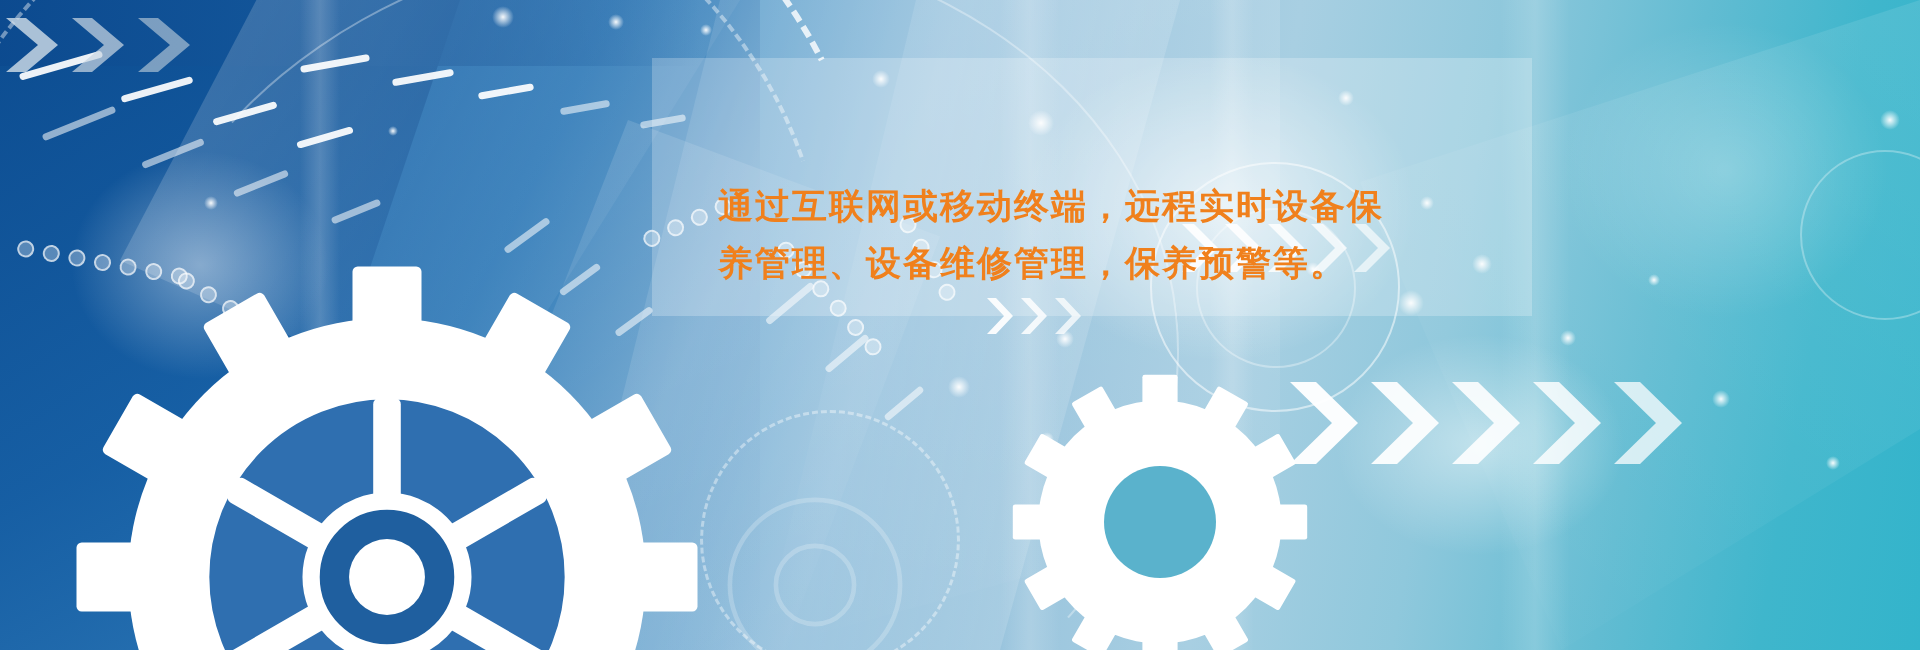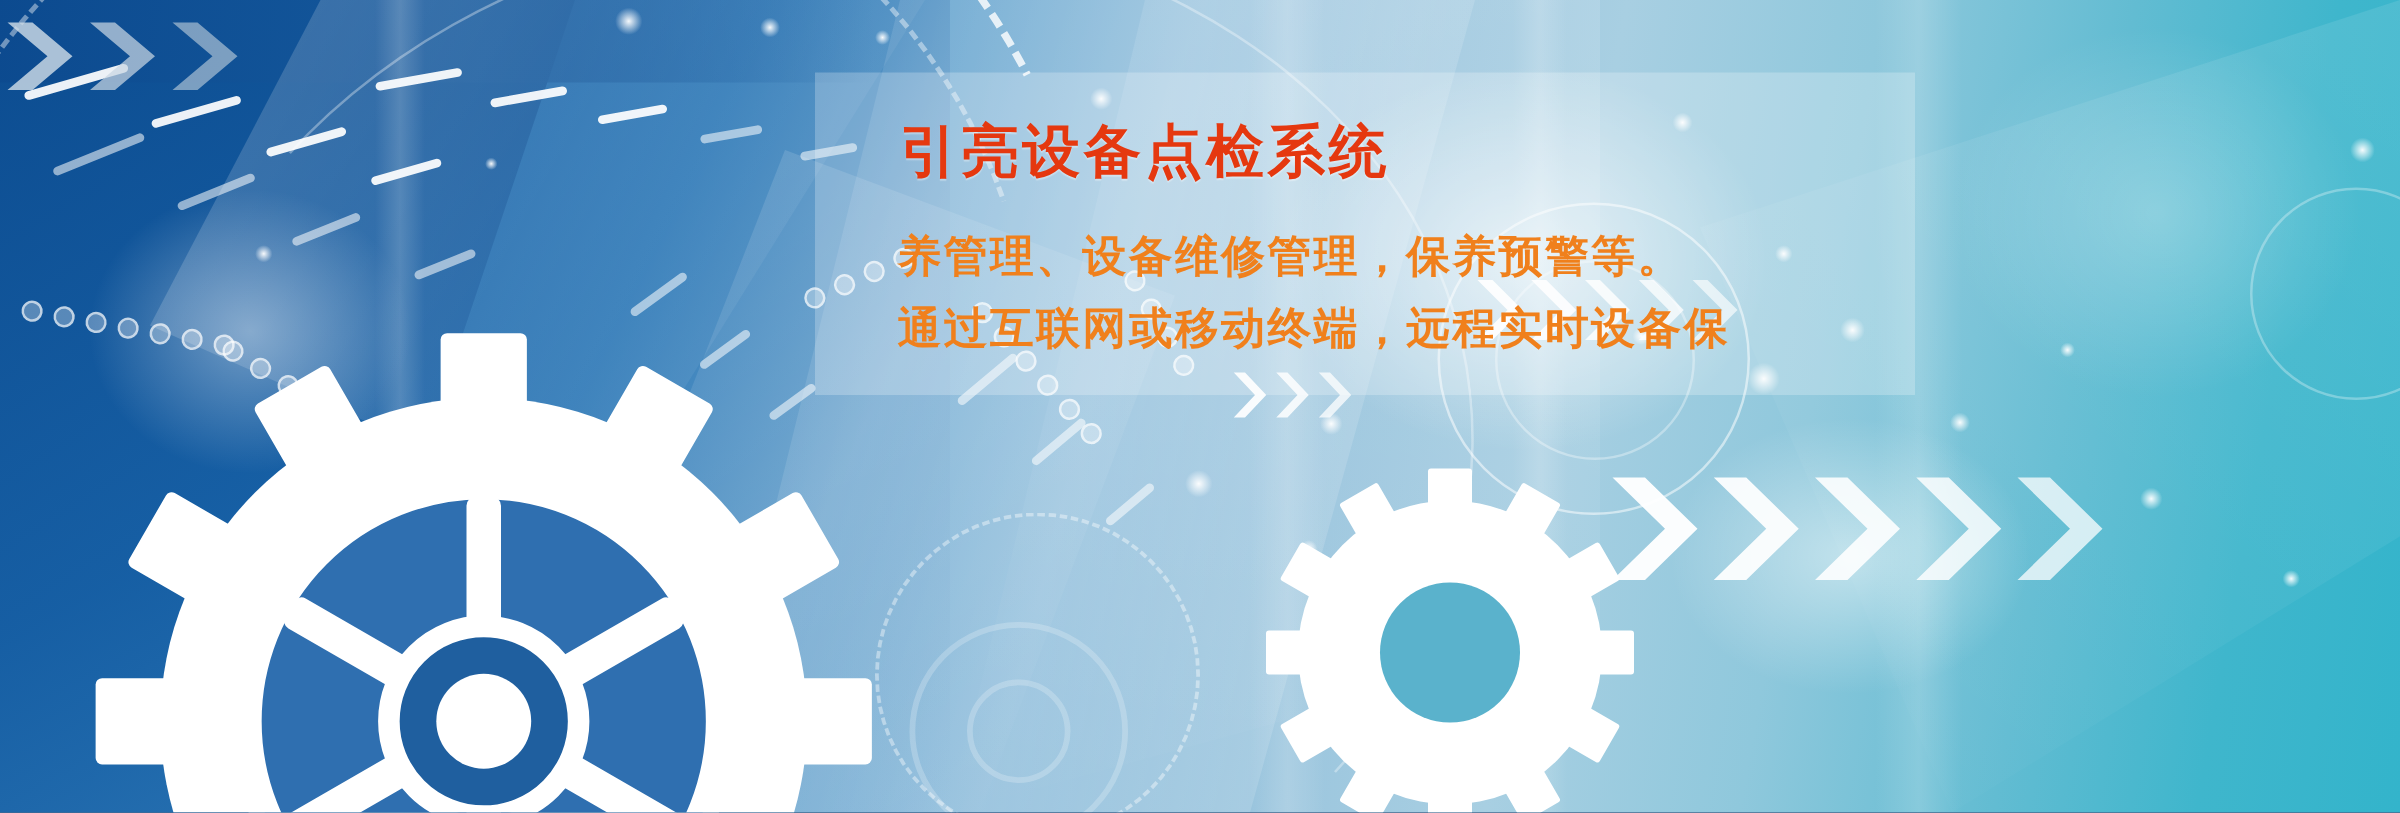--- a/index.html
+++ b/index.html
@@ -411,20 +411,19 @@
           <rect x="178" y="16" width="44" height="64" rx="3" transform="rotate(300 200 200)"></rect>
           <rect x="178" y="16" width="44" height="64" rx="3" transform="rotate(330 200 200)"></rect>
         </g>
       </g>
       <circle cx="200" cy="200" r="70" fill="#5ab2cc"></circle>
     </svg>
   </div>
 
   <div id="text-panel"></div>
 
-  <div id="banner-title">引亮设备点检系统</div>
 
   <div id="banner-subtitle">
+    <div>通过互联网或移动终端，远程实时设备保</div>
     <div>养管理、设备维修管理，保养预警等。</div>
-    <div>通过互联网或移动终端，远程实时设备保</div>
   </div>
 
 </div>
 
 </body></html>

